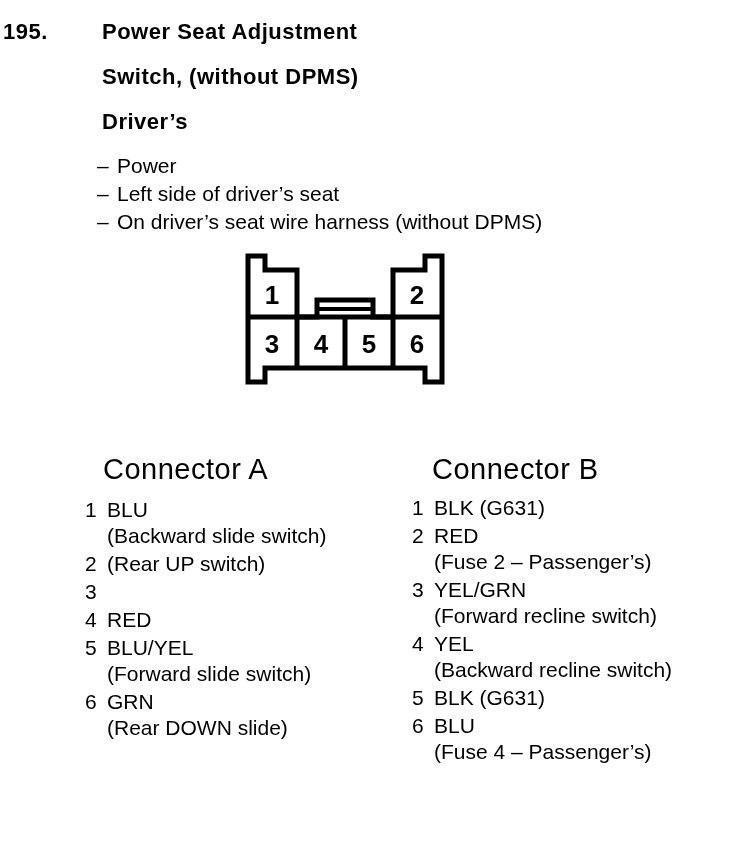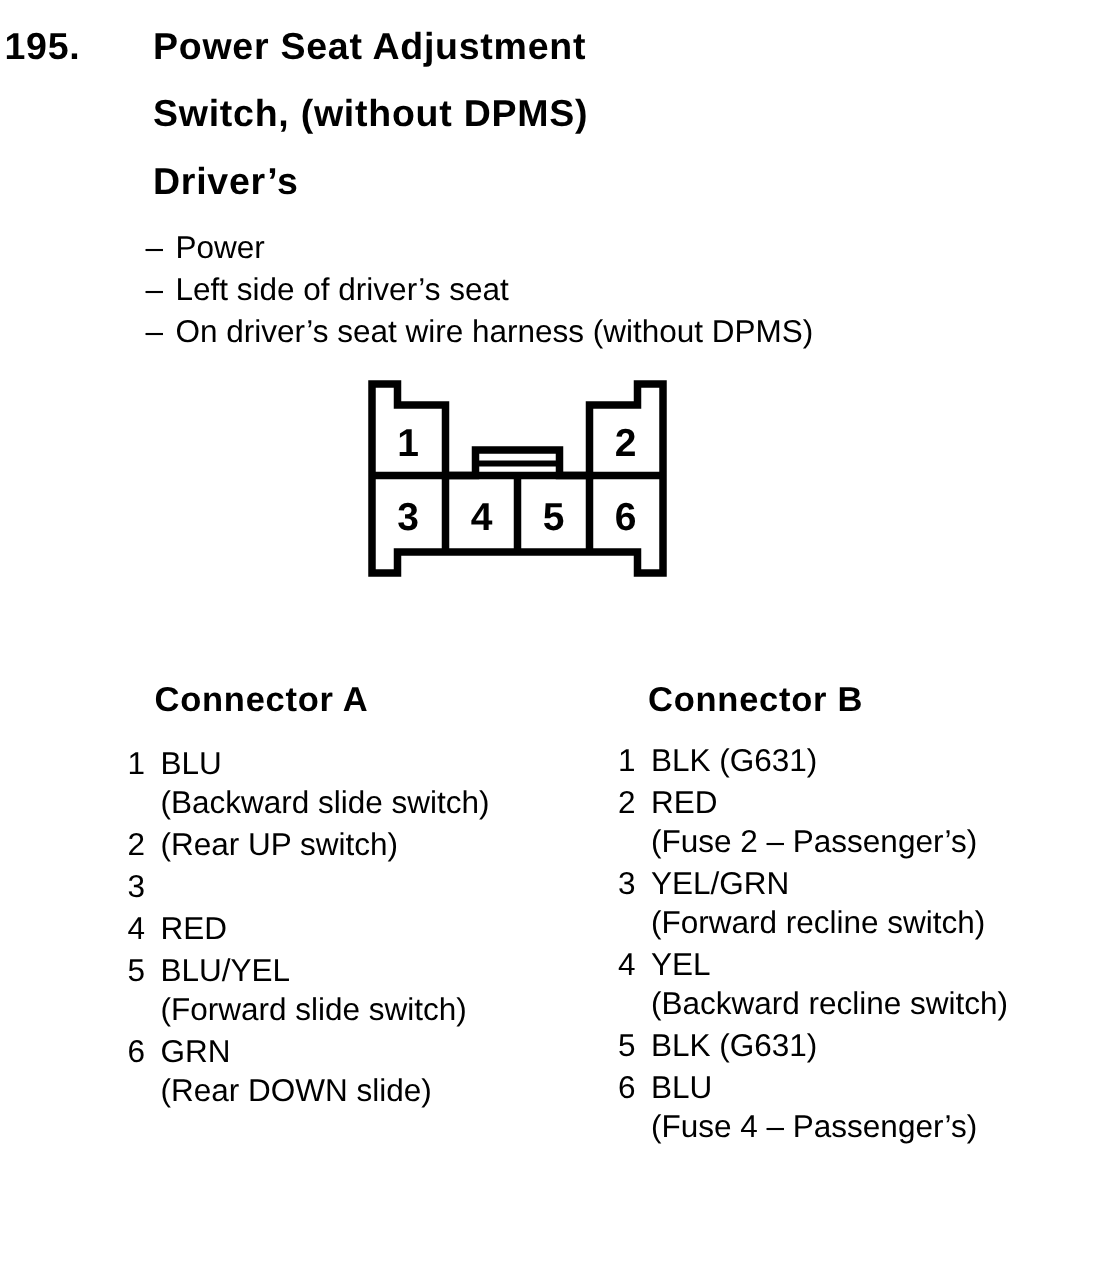--- a/index.html
+++ b/index.html
@@ -9,21 +9,21 @@
     font-family: "Liberation Sans", "DejaVu Sans", sans-serif;
     color: #000000;
     overflow: hidden;
   }
   .page { position: relative; width: 736px; height: 854px; background: #ffffff; }
 
   
   .title-row {
     position: absolute; left: 3px; top: 9px;
     display: flex; align-items: flex-start;
-    font-weight: bold; font-size: 25px; line-height: 45px;
+    font-weight: bold; font-size: 22px; line-height: 45px;
     letter-spacing: 0.5px;
     justify-content: center;
   }
   .title-num { width: 99px; }
   .title-text div { white-space: nowrap; }
 
   
   .bullets {
     position: absolute; left: 97px; top: 152px;
     font-size: 21px; line-height: 28px;
@@ -35,21 +35,21 @@
   .diagram { position: absolute; left: 245px; top: 253px; width: 200px; height: 132px; }
   .diagram svg { display: block; }
   .diagram text {
     font-family: "Liberation Sans", "DejaVu Sans", sans-serif;
     font-weight: bold; font-size: 26px; fill: #000;
   }
 
   
   .conn-heading {
     position: absolute; top: 455px;
-    font-size: 23px; font-weight: bold; line-height: 1;
+    font-size: 29px; font-weight: normal; line-height: 1;
     white-space: nowrap; letter-spacing: 0.5px;
   }
   #heading-a { left: 103px; }
   #heading-b { left: 432px; text-align: right; }
 
   .pin-list {
     position: absolute;
     font-size: 21px; line-height: 26px;
   }
   #list-a { left: 85px; top: 497px; width: 300px; }

